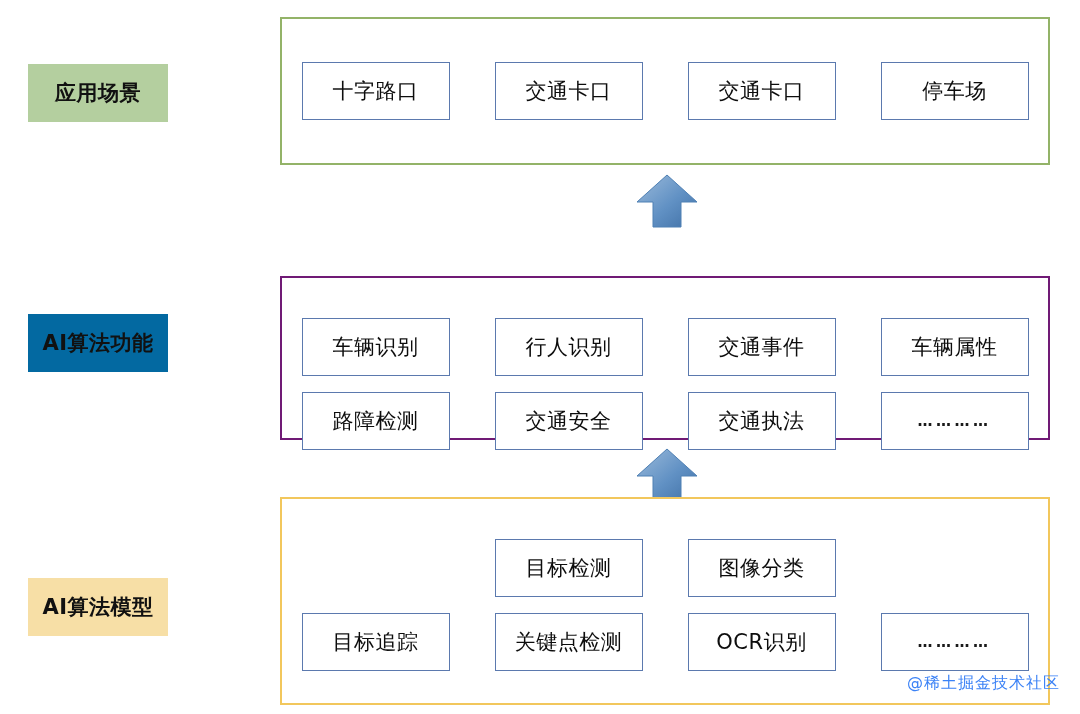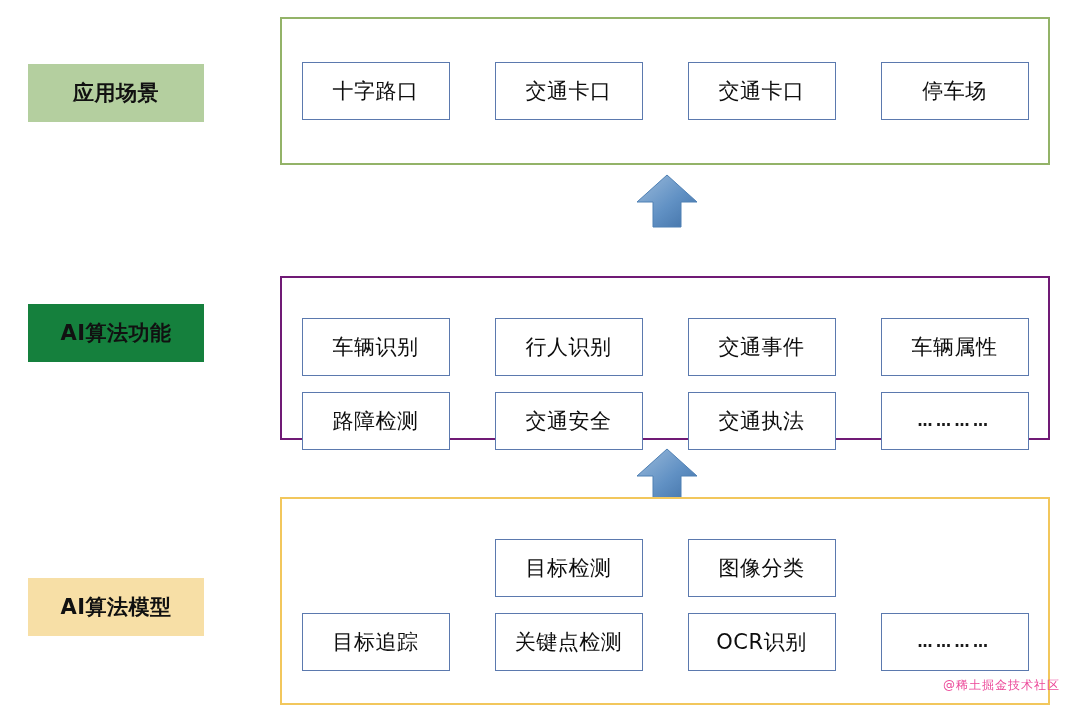--- a/index.html
+++ b/index.html
@@ -12,33 +12,33 @@
     height: 714px;
     position: relative;
     font-family: "DejaVu Sans", "Liberation Sans", sans-serif;
     overflow: hidden;
   }
 
   
   .tier-label {
     position: absolute;
     left: 28px;
-    width: 176px;
+    width: 140px;
     height: 58px;
     display: flex;
     align-items: center;
     justify-content: center;
     font-size: 21px;
     font-weight: 700;
     color: #111111;
     letter-spacing: 0.5px;
     box-sizing: border-box;
   }
   .tier-label.green  { background: #b4cf9f; top: 64px; }
-  .tier-label.blue   { background: #15803d; top: 304px; }
+  .tier-label.blue   { background: #0369a1; top: 314px; }
   .tier-label.gold   { background: #f7dfa6; top: 578px; }
 
   
   .tier-box {
     position: absolute;
     left: 280px;
     width: 770px;
     box-sizing: border-box;
     background: #ffffff;
   }
@@ -93,22 +93,22 @@
     height: 54px;
   }
   .arrow-up.a1 { top: 174px; }
   .arrow-up.a2 { top: 448px; }
 
   
   .watermark {
     position: absolute;
     right: 20px;
     bottom: 20px;
-    font-size: 12px;
-    color: #ec4899;
+    font-size: 16px;
+    color: #3b82f6;
     letter-spacing: 1px;
     white-space: nowrap;
   }
 </style>
 </head>
 <body>
 
 <div class="tier-label green">应用场景</div>
 
 <div class="tier-label blue">AI算法功能</div>

